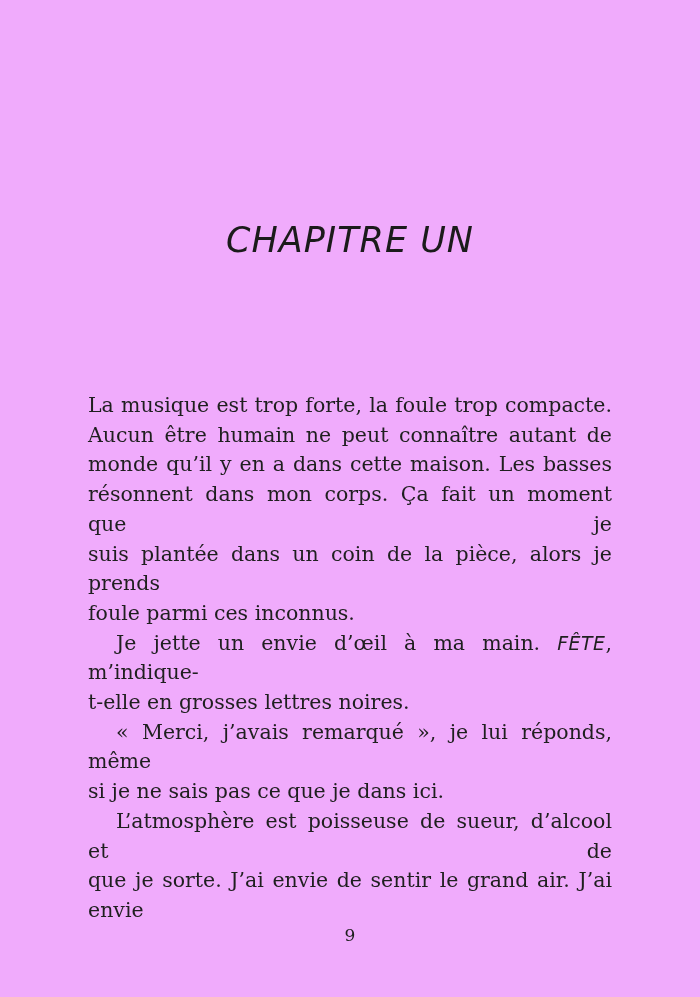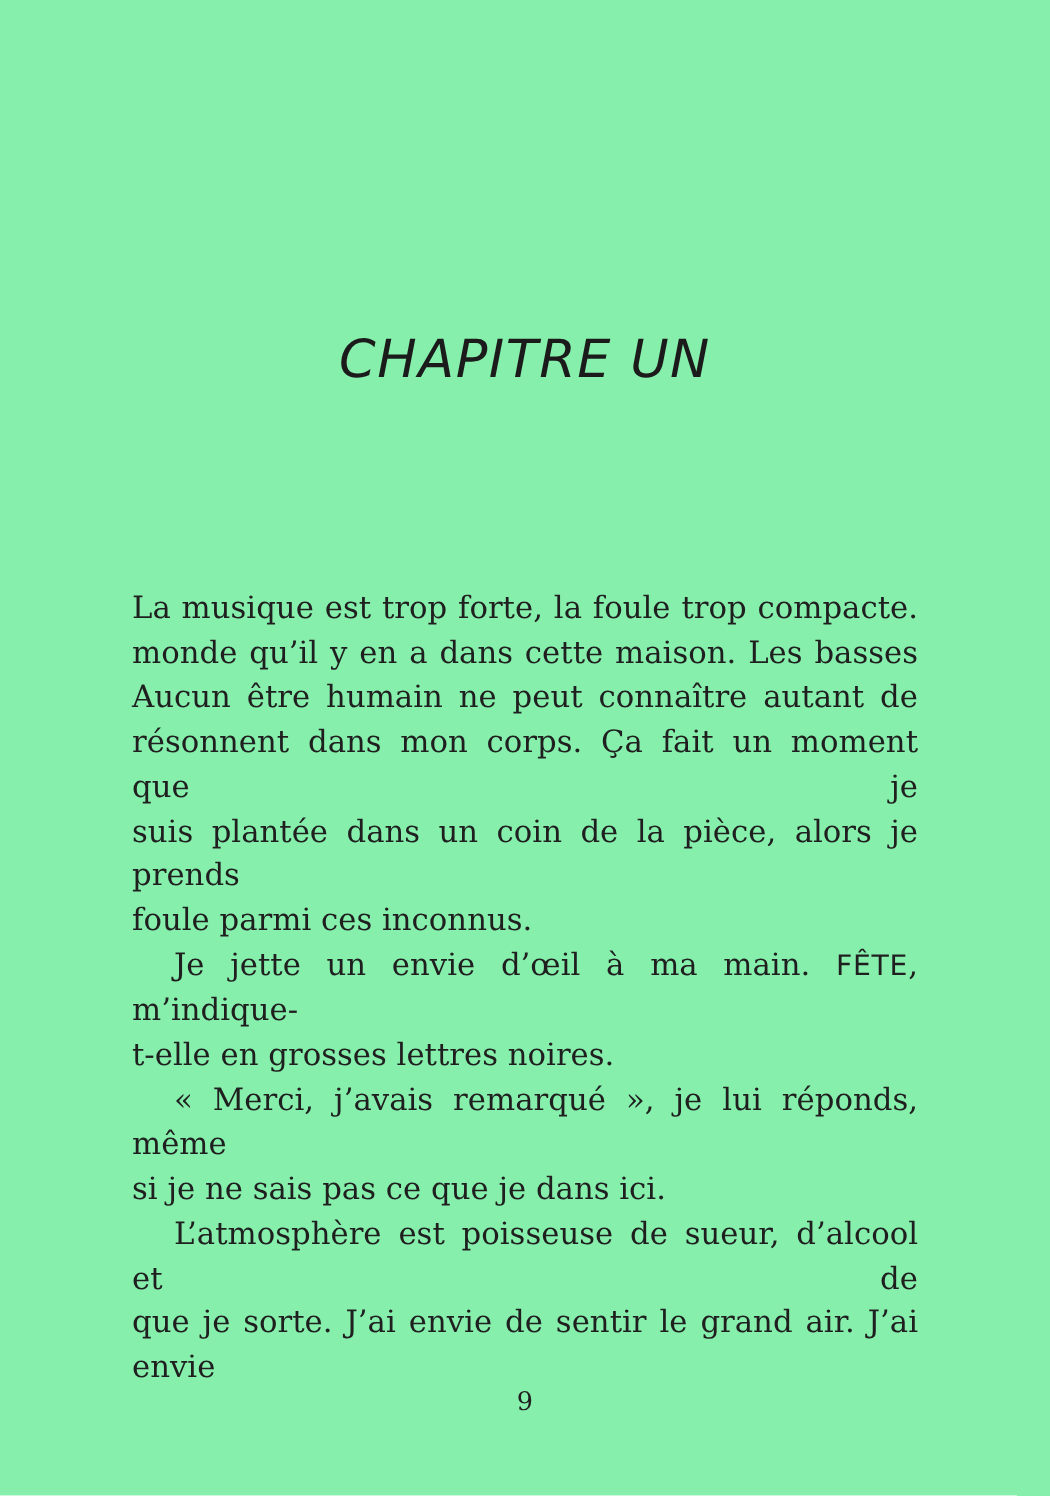--- a/index.html
+++ b/index.html
@@ -4,21 +4,21 @@
 <style>
   html, body {
     margin: 0;
     padding: 0;
     background: #ffffff;
   }
   .page {
     position: relative;
     width: 700px;
     height: 997px;
-    background: #86efac;
+    background: #f0abfc;
     color: #1e1e1e;
     overflow: hidden;
   }
   .chapter-title {
     position: absolute;
     top: 220px;
     left: 0;
     width: 100%;
     margin: 0;
     text-align: center;
@@ -45,20 +45,21 @@
     white-space: normal;
   }
   .line.end {
     text-align-last: left;
   }
   .line.indent {
     text-indent: 28px;
   }
   .hand {
     font-family: "DejaVu Sans", sans-serif;
+    font-style: italic;
     font-size: 0.92em;
     letter-spacing: 0.5px;
   }
   .folio {
     position: absolute;
     top: 925px;
     left: 0;
     width: 100%;
     text-align: center;
     font-family: "DejaVu Serif", "Liberation Serif", serif;
@@ -67,22 +68,22 @@
   }
 </style>
 </head>
 <body>
 
 <div class="page">
   <h1 class="chapter-title">CHAPITRE UN</h1>
 
   <div class="body-text" id="body-text">
       <div class="line"><span>La musique est trop forte, la foule trop compacte.</span></div>
+      <div class="line"><span>Aucun être humain ne peut connaître autant de</span></div>
       <div class="line"><span>monde qu’il y en a dans cette maison. Les basses</span></div>
-      <div class="line"><span>Aucun être humain ne peut connaître autant de</span></div>
       <div class="line"><span>résonnent dans mon corps. Ça fait un moment que je</span></div>
       <div class="line"><span>suis plantée dans un coin de la pièce, alors je prends</span></div>
       <div class="line end"><span>foule parmi ces inconnus.</span></div>
       <div class="line indent"><span>Je jette un envie d’œil à ma main. </span><span class="hand">FÊTE</span><span>, m’indique-</span></div>
       <div class="line end"><span>t-elle en grosses lettres noires.</span></div>
       <div class="line indent"><span>« Merci, j’avais remarqué », je lui réponds, même</span></div>
       <div class="line end"><span>si je ne sais pas ce que je dans ici.</span></div>
       <div class="line indent"><span>L’atmosphère est poisseuse de sueur, d’alcool et de</span></div>
       <div class="line"><span>que je sorte. J’ai envie de sentir le grand air. J’ai envie</span></div>
     </div>

